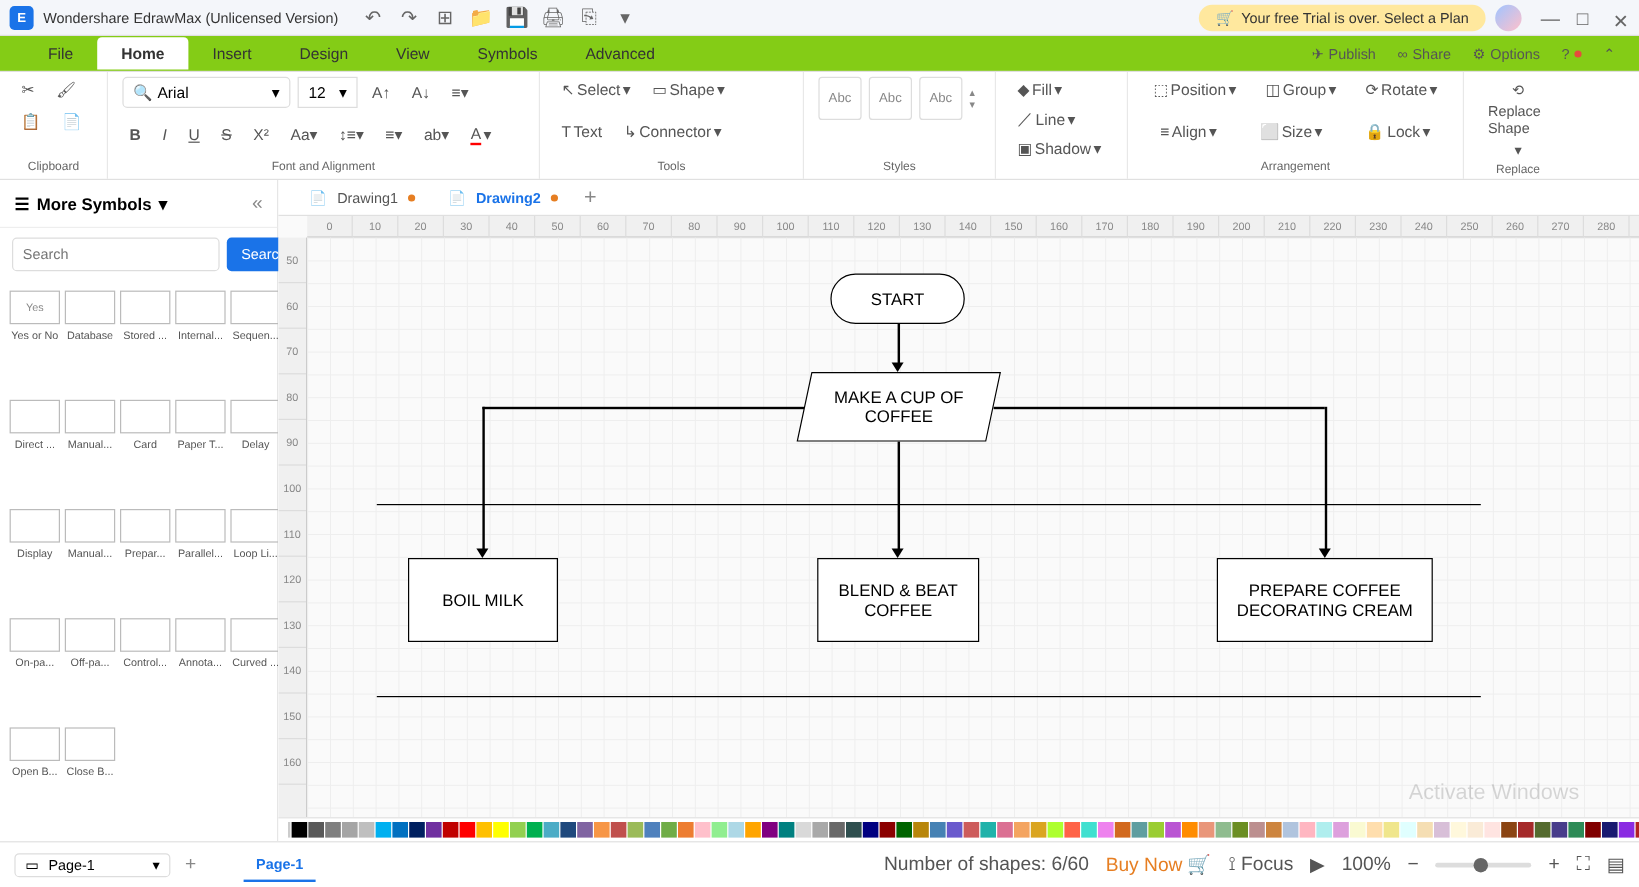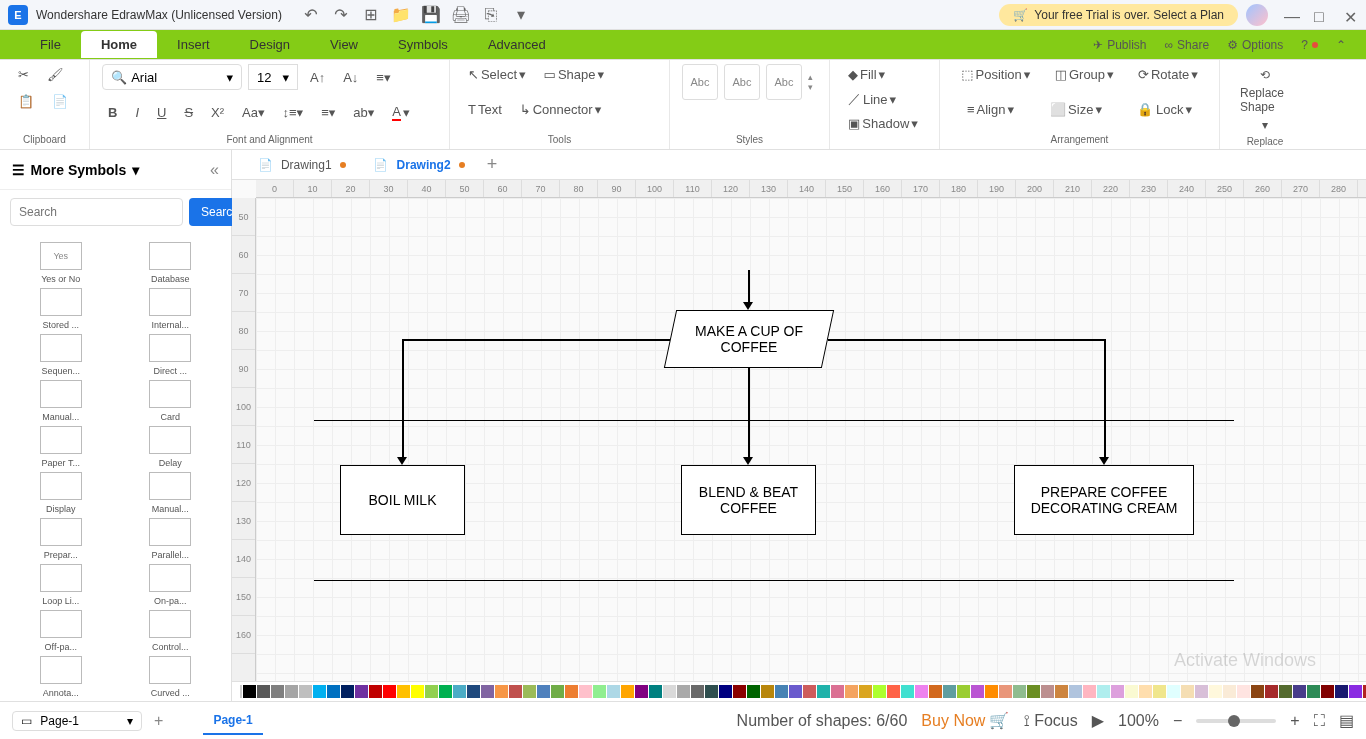--- a/index.html
+++ b/index.html
@@ -38,21 +38,21 @@
 
 
 .left-panel { position: absolute; left: 0; top: 150px; width: 232px; bottom: 38px; background: #fff; border-right: 1px solid #e0e0e0; display: flex; flex-direction: column; }
 .panel-header { height: 40px; display: flex; align-items: center; padding: 0 12px; border-bottom: 1px solid #eee; }
 .panel-title { font-weight: bold; font-size: 14px; flex: 1; display: flex; align-items: center; gap: 6px; }
 .collapse-btn { color: #888; cursor: pointer; }
 .search-row { padding: 8px 10px; display: flex; gap: 6px; }
 .search-input { flex: 1; height: 28px; border: 1px solid #ddd; border-radius: 4px; padding: 0 8px; font-size: 12px; }
 .search-btn { background: #1a73e8; color: #fff; border: none; border-radius: 4px; padding: 0 12px; font-size: 12px; cursor: pointer; }
 .lib-row { padding: 6px 12px; display: flex; justify-content: space-between; font-size: 12px; color: #555; border-bottom: 1px solid #eee; }
-.shapes-grid { padding: 8px; display: grid; grid-template-columns: repeat(2,1fr); gap: 4px; overflow-y: auto; flex: 1; }
+.shapes-grid { padding: 8px; display: grid; grid-template-columns: repeat(5,1fr); gap: 4px; overflow-y: auto; flex: 1; }
 .shape-cell { display: flex; flex-direction: column; align-items: center; gap: 4px; cursor: pointer; }
 .shape-preview { width: 42px; height: 28px; border: 1px solid #bbb; display: flex; align-items: center; justify-content: center; font-size: 9px; color: #888; }
 .shape-label { font-size: 9px; color: #555; white-space: nowrap; overflow: hidden; text-overflow: ellipsis; max-width: 48px; }
 
 
 .doc-tabs { position: absolute; left: 232px; right: 0; top: 150px; height: 30px; background: #fff; border-bottom: 1px solid #e0e0e0; display: flex; align-items: center; padding: 0 12px; }
 .doc-tab { padding: 4px 14px; font-size: 12px; color: #555; display: flex; align-items: center; gap: 8px; cursor: pointer; }
 .doc-tab.active { color: #1a73e8; font-weight: bold; }
 .tab-dot { width: 6px; height: 6px; border-radius: 50%; background: #e67e22; }
 .add-tab { font-size: 18px; color: #888; padding: 0 8px; cursor: pointer; }
@@ -409,20 +409,21 @@
       <div class="ruler-v-tick">110</div>
       <div class="ruler-v-tick">120</div>
       <div class="ruler-v-tick">130</div>
       <div class="ruler-v-tick">140</div>
       <div class="ruler-v-tick">150</div>
       <div class="ruler-v-tick">160</div>
     </div>
   <div class="canvas">
     <div class="flowchart">
 
+      <div class="fc-shape fc-start" style="left:436px;top:30px;width:112px;height:42px">START</div>
 
       <div class="fc-line" style="left:492px;top:72px;width:1.5px;height:36px"></div>
       <div class="fc-arrow" style="left:487px;top:104px"></div>
 
       <div class="fc-shape fc-parallelogram" style="left:414px;top:112px;width:158px;height:58px">
           <span>MAKE A CUP OF COFFEE</span>
         </div>
 
       <div class="fc-line" style="left:146px;top:141px;width:268px;height:1.5px"></div>
       <div class="fc-line" style="left:572px;top:141px;width:276px;height:1.5px"></div>

